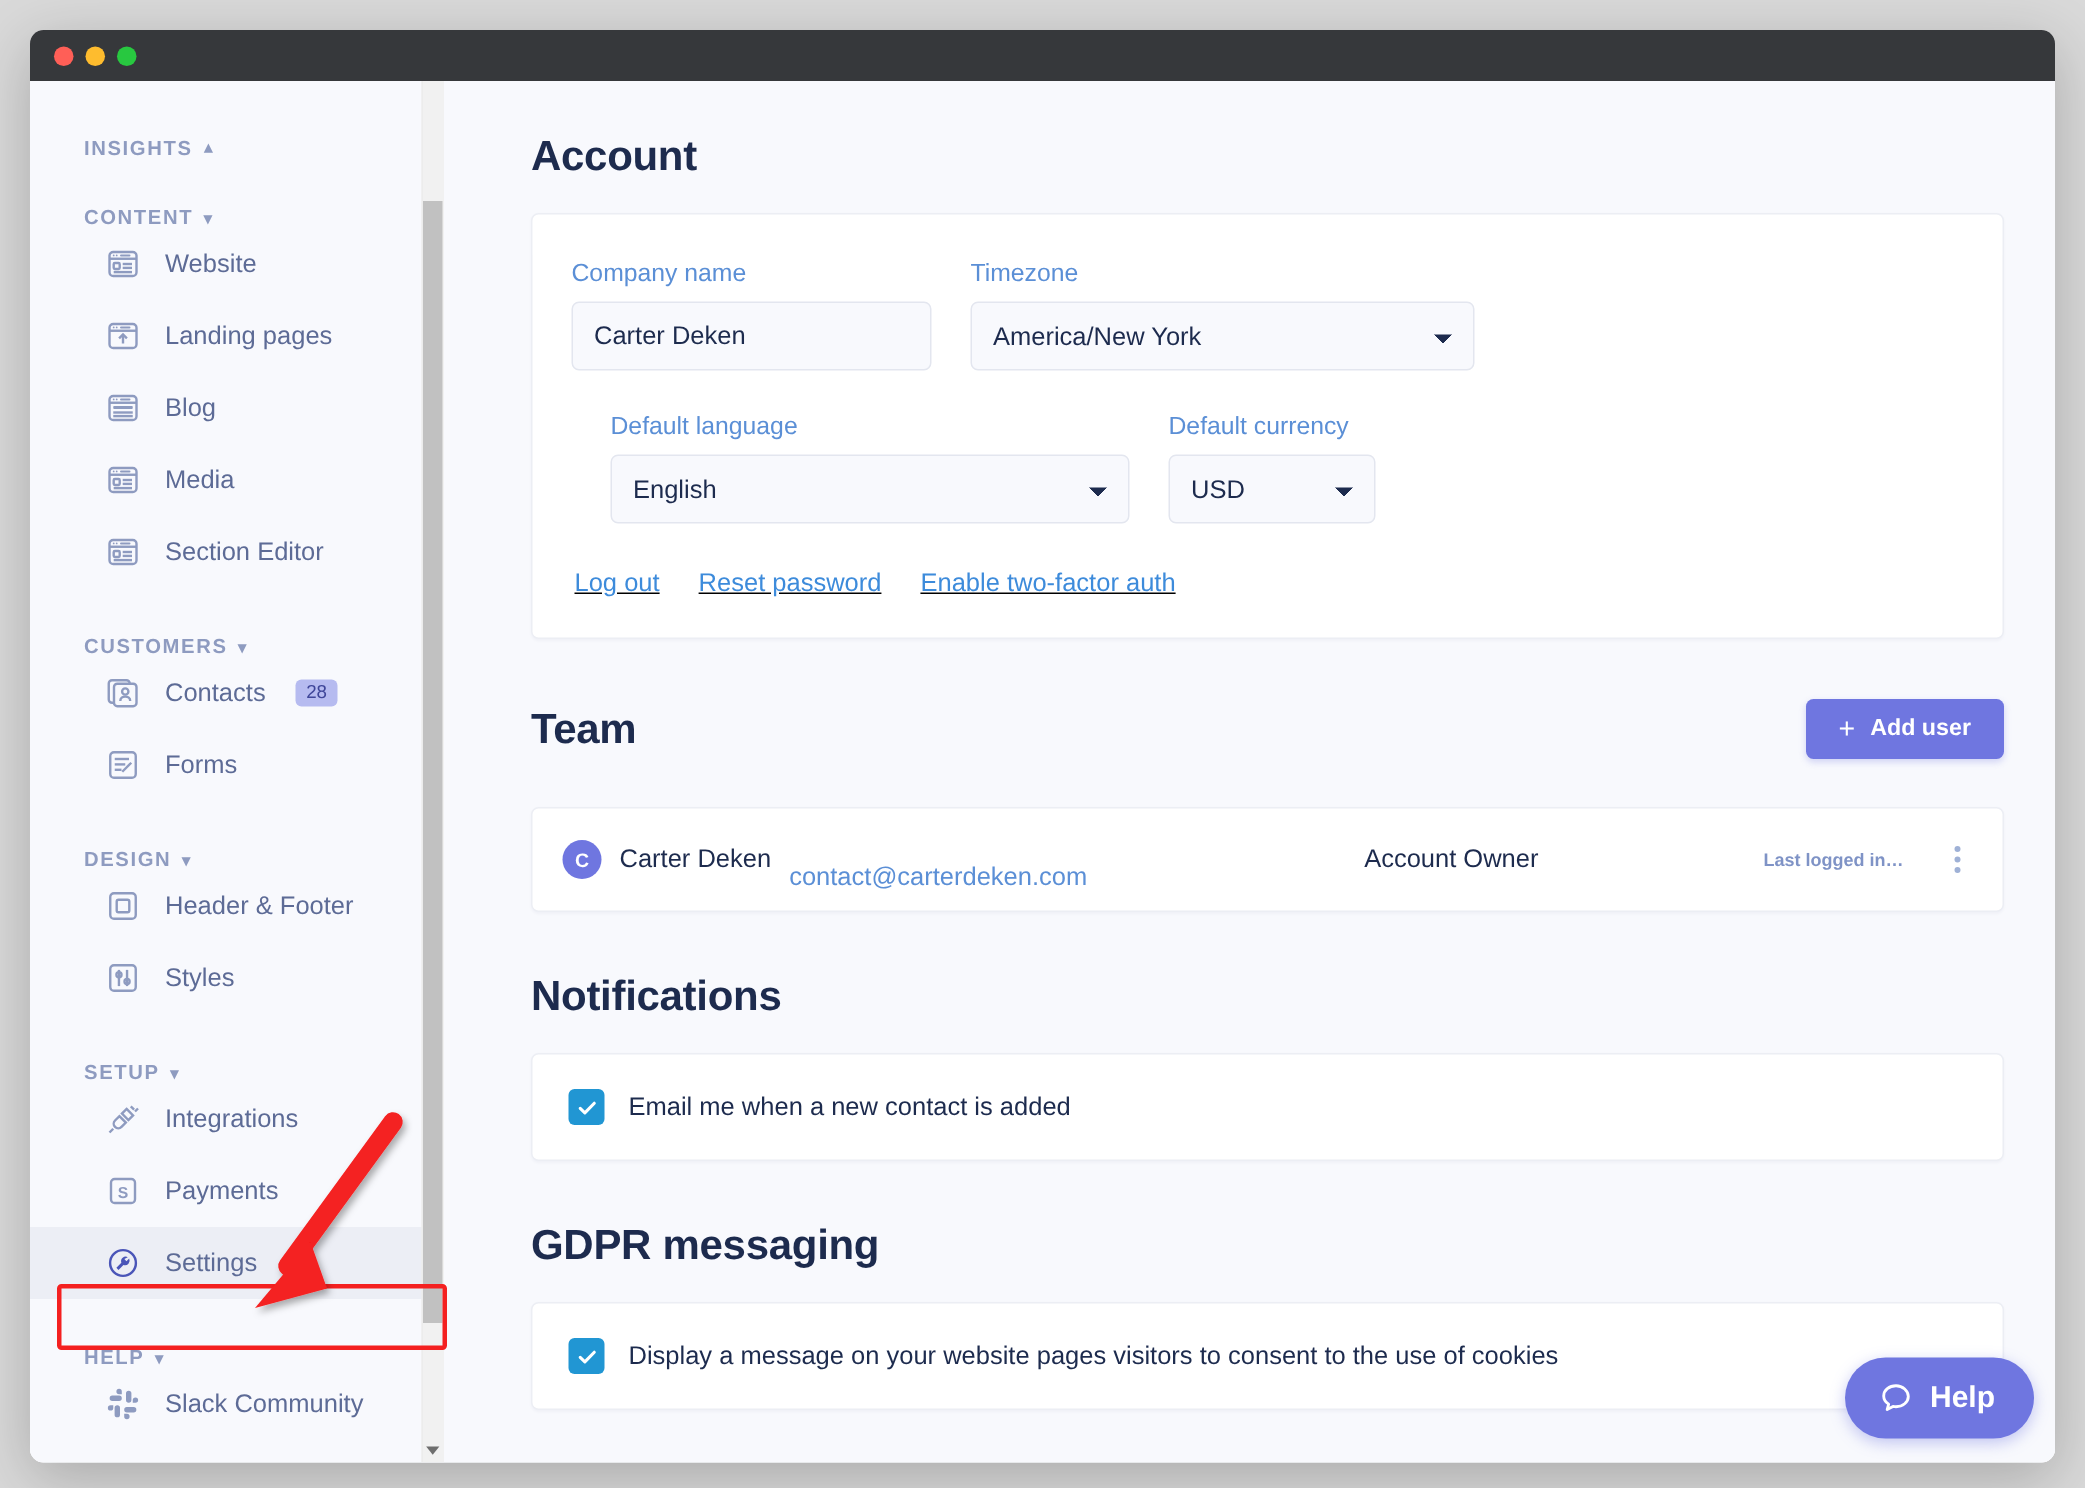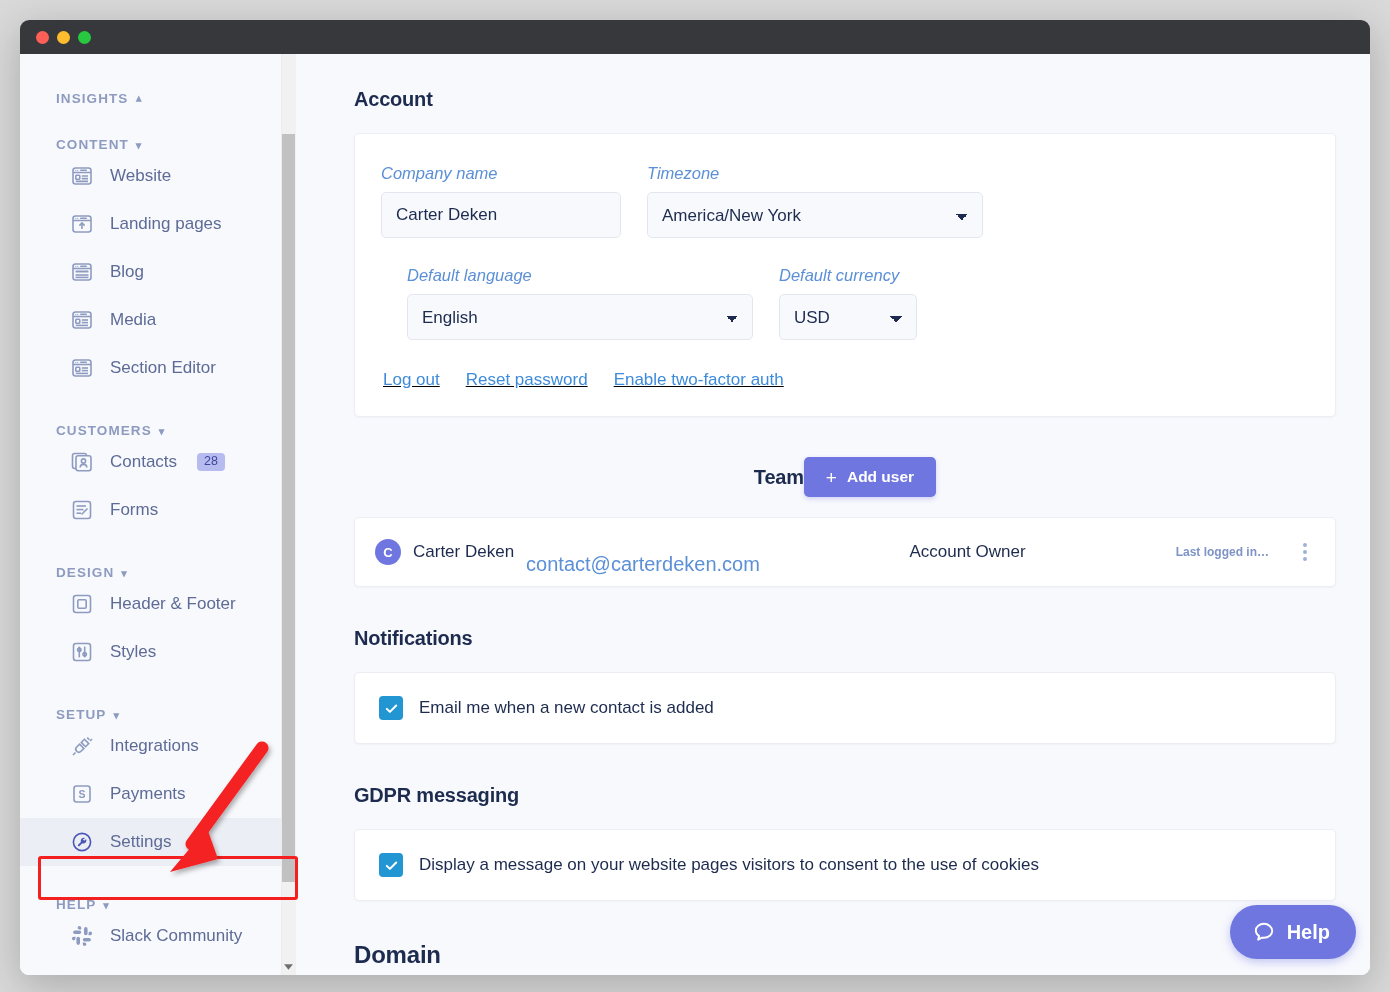--- a/index.html
+++ b/index.html
@@ -126,41 +126,40 @@
 
   
   .main {
     flex: 1 1 auto;
     background: #f8f9fd;
     padding: 34px 34px 0 58px;
     overflow: hidden;
     position: relative;
   }
   h2.sec-title {
-    font-size: 20px;
+    font-size: 28px;
     color: #1d2b4e;
     font-weight: 700;
     margin-bottom: 22px;
     letter-spacing: -0.2px;
   }
   .card {
     background: #fff;
     border: 1px solid #eceef4;
     border-radius: 5px;
     box-shadow: 0 1px 2px rgba(30,40,80,0.035);
   }
 
   .acct-card { padding: 30px 26px 26px; margin-bottom: 40px; }
 
   .field-label {
     font-size: 16.5px;
     color: #5b8fd6;
     margin-bottom: 9px;
     display: block;
-    font-style: italic;
   }
   .row1 { display: flex; gap: 26px; }
   .row2 { display: flex; gap: 26px; margin-top: 28px; padding-left: 26px; }
 
   .inp, .sel {
     height: 46px;
     background: #f8f9fd;
     border: 1px solid #e3e6ef;
     border-radius: 5px;
     font-size: 17px;
@@ -195,22 +194,22 @@
   .links a {
     color: #3d8bdb;
     font-size: 17px;
     text-decoration: none;
   }
 
   
   .team-head {
     display: flex;
     align-items: center;
-    justify-content: center;
-    margin-bottom: 20px;
+    justify-content: space-between;
+    margin-bottom: 32px;
   }
   .btn-add {
     background: #6f76e0;
     color: #fff;
     border: none;
     border-radius: 5px;
     height: 40px;
     padding: 0 22px;
     font-size: 15.5px;
     font-weight: 700;
@@ -236,21 +235,21 @@
     color: #fff;
     font-size: 13px;
     font-weight: 700;
     display: flex;
     align-items: center;
     justify-content: center;
     flex: 0 0 26px;
     margin-right: 12px;
   }
   .tm-name { font-size: 17px; color: #1d2b4e; margin-right: 12px; }
-  .tm-email { font-size: 20px; color: #5b8fd6; margin-top: 24px; }
+  .tm-email { font-size: 17px; color: #5b8fd6; margin-top: 24px; }
   .tm-role { font-size: 17px; color: #1d2b4e; margin-left: auto; }
   .tm-login { font-size: 12px; color: #7f93c6; margin-left: 150px; font-weight: bold; }
   .kebab {
     margin-left: 28px;
     display: flex; flex-direction: column; gap: 3px;
     padding: 4px 6px;
   }
   .kebab i { width: 4px; height: 4px; border-radius: 50%; background: #9fb1d6; display:block; }
 
   

